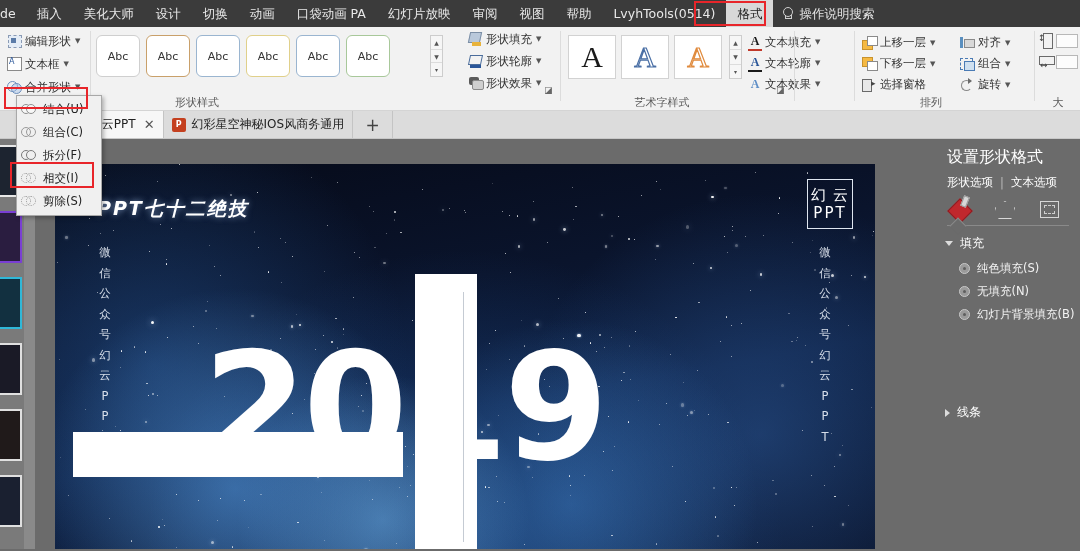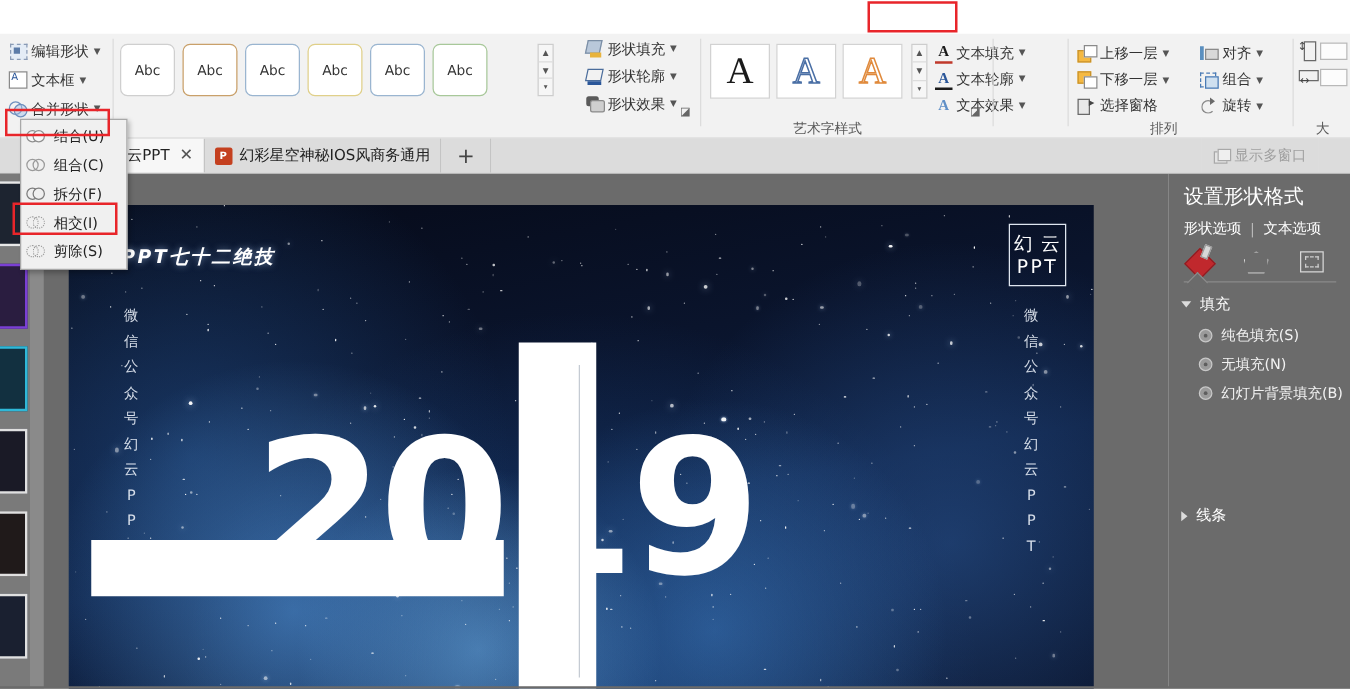--- a/index.html
+++ b/index.html
@@ -277,21 +277,21 @@
       radial-gradient(circle at 86% 70%, rgba(60,120,200,.38) 0%, rgba(15,40,85,0) 32%),
       radial-gradient(circle at 12% 52%, rgba(45,105,180,.4) 0%, rgba(10,30,70,0) 34%),
       radial-gradient(ellipse at 50% 100%, rgba(40,100,180,.45) 0%, rgba(6,14,34,0) 55%),
       linear-gradient(170deg, #060a18 0%, #0a142c 35%, #0c1c3c 60%, #081026 100%);
   }
   .stars { position:absolute; inset:0; }
   .st { position:absolute; background:#fff; border-radius:50%; }
 
   .slide-title {
     position: absolute; left: 42px; top: 32px;
-    font-size: 15px; color: #fff; letter-spacing: 2px;
+    font-size: 19px; color: #fff; letter-spacing: 2px;
     font-style: italic; font-weight: bold;
     text-shadow: 0 0 6px rgba(180,210,255,.6);
     font-family: "DejaVu Sans", sans-serif;
   }
   .logo-box {
     position: absolute; right: 22px; top: 15px; width: 46px; height: 50px;
     border: 1.5px solid #dfe6f0; color: #fff;
     display: flex; flex-direction: column; align-items: center; justify-content: center;
     font-size: 15px; letter-spacing: 1px; line-height: 18px;
   }
@@ -381,20 +381,37 @@
   .radio:after { content:""; position:absolute; left:3px; top:3px; width:3px; height:3px; border-radius:50%; background:#5e5e5e; }
   .sec-head2 { position: absolute; left: 10px; top: 265px; font-size: 12px; color:#fff; display:flex; align-items:center; gap:7px; }
 
   .bottombar { position:absolute; left:0; top:549px; width:1080px; height:2px; background:#6b6b6b; }
 </style>
 </head>
 <body>
 
 <div id="app">
 
+  <div class="menubar">
+    <div class="mi clipped">de</div>
+    <div class="mi">插入</div>
+    <div class="mi">美化大师</div>
+    <div class="mi">设计</div>
+    <div class="mi">切换</div>
+    <div class="mi">动画</div>
+    <div class="mi">口袋动画 PA</div>
+    <div class="mi">幻灯片放映</div>
+    <div class="mi">审阅</div>
+    <div class="mi">视图</div>
+    <div class="mi">帮助</div>
+    <div class="mi">LvyhTools(0514)</div>
+    <div class="mi active">格式</div>
+    <div class="bulb"></div>
+    <div class="mi" style="padding-left:0">操作说明搜索</div>
+  </div>
   <div class="tab-highlight"></div>
 
   <div class="ribbon">
 
     <div class="grp g1">
       <div class="g1row" style="margin-top:4px">
         <span class="ic ic-editshape"></span>
         <span>编辑形状</span>
         <span class="caret">▼</span>
       </div>
@@ -419,20 +436,21 @@
         <div class="sw" style="border-color:#9ab5d0">Abc</div>
         <div class="sw" style="border-color:#e0d08a">Abc</div>
         <div class="sw" style="border-color:#9ab5d0">Abc</div>
         <div class="sw" style="border-color:#a8c89a">Abc</div>
       </div>
       <div class="gal-scroll">
         <div>▲</div>
         <div>▼</div>
         <div>▾</div>
       </div>
+      <div class="glabel" style="left:-80px;width:370px">形状样式</div>
     </div>
 
     <div class="grp g3">
       <div class="g3row">
         <span class="ic ic-fill"></span>
         <span>形状填充</span>
         <span class="caret">▼</span>
       </div>
       <div class="g3row">
         <span class="ic ic-outline"></span>
@@ -578,24 +596,20 @@
     <div class="dtab active">
       <span>号: 幻云PPT</span>
       <span class="x-btn">✕</span>
     </div>
     <div class="dtab inactive">
       <span class="ppt-ic">P</span>
       <span>幻彩星空神秘IOS风商务通用</span>
     </div>
     <div class="plus-tab">+</div>
     <div class="docbar-spacer"></div>
-    <div class="multiwin">
-      <span class="mw-ic"></span>
-      <span>显示多窗口</span>
-    </div>
     <div style="width:25px;background:#dcdcdc;"></div>
   </div>
 
   <div class="workspace">
     <div class="thumbpane">
       <div class="thumb t1"></div>
       <div class="thumb t2"></div>
       <div class="thumb t3"></div>
       <div class="thumb t4"></div>
       <div class="thumb t5"></div>

